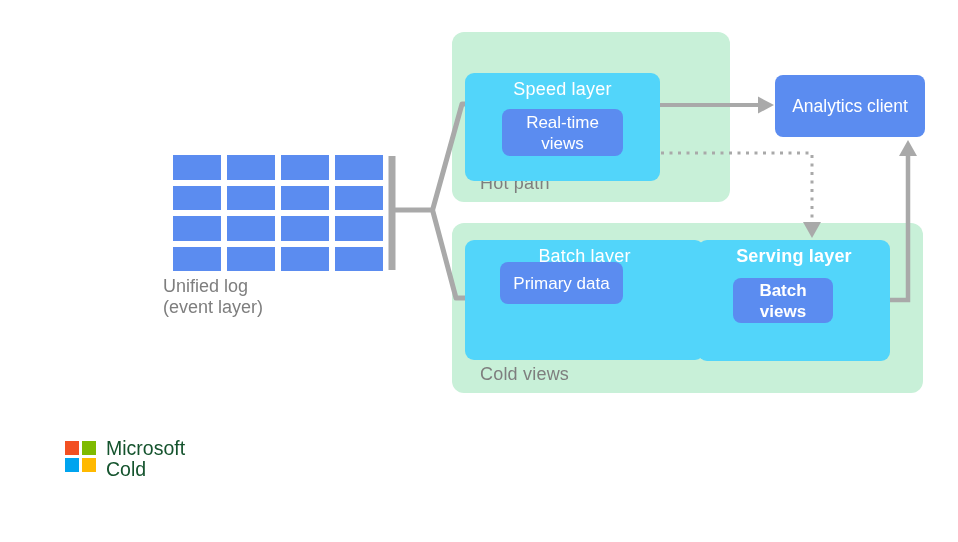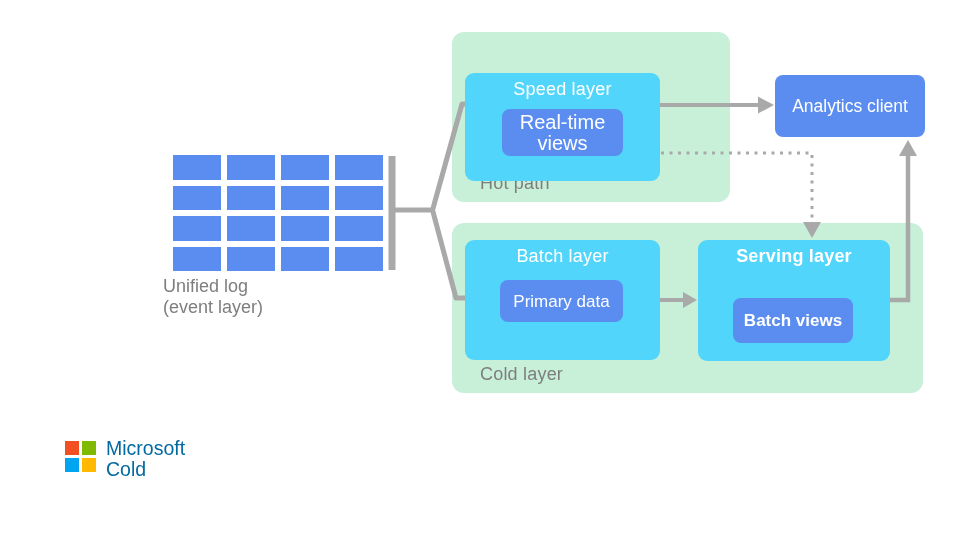--- a/index.html
+++ b/index.html
@@ -15,36 +15,36 @@
   #cold-path { left:452px; top:223px; width:471px; height:170px; }
   .path-label {
     position:absolute; left:28px; bottom:8px; font-size:18px;
     color:var(--label-text,#7E7E7E); letter-spacing:0.2px;
   }
   
   .layer-box {
     position:absolute; background:var(--layer-bg,#52D5FA); border-radius:9px; z-index:3;
   }
   #speed-layer   { left:465px; top:47px;  width:195px; height:108px;margin-top:26px; }
-  #batch-layer   { left:465px; top:240px; width:195px; height:120px; }
+  #batch-layer   { left:465px; top:240px; width:195px; height:120px;padding-left:44px; }
   #serving-layer { left:698px; top:240px; width:192px; height:121px;font-weight:bold; }
   .layer-title {
     position:absolute; top:6px; left:0; width:100%; text-align:center;
     font-size:18px; color:#ffffff; letter-spacing:0.2px;
   }
   
   .node {
     position:absolute; background:var(--node-bg,#5B8CF0); border-radius:8px;
     display:flex; align-items:center; justify-content:center; text-align:center;
     color:#ffffff; font-size:17px; line-height:21px; z-index:3; padding:0 2px;
     box-sizing:border-box;
   }
-  #real-time-views { left:37px; top:36px; width:121px; height:47px; font-size:20px; }
-  #primary-data    { left:35px; top:40px; width:123px; height:42px; }
-  #batch-views     { left:35px; top:38px; width:120px; height:45px;margin-top:20px; }
+  #real-time-views { left:37px; top:36px; width:121px; height:47px; font-size:17px; }
+  #primary-data    { left:35px; top:22px; width:123px; height:42px; }
+  #batch-views     { left:35px; top:38px; width:100px; height:45px; }
   #analytics-client {
     position:absolute; left:775px; top:75px; width:150px; height:62px;
     background:var(--node-bg,#5B8CF0); border-radius:8px; z-index:3;
     display:flex; align-items:center; justify-content:center;
     color:#ffffff; font-size:17.5px;text-align:center;
   }
   
   #unified-log-grid {
     position:absolute; left:173px; top:155px; width:210px; height:116px;
     display:grid; grid-template-columns:repeat(4,1fr); grid-template-rows:repeat(4,1fr);
@@ -62,32 +62,32 @@
   
   #ms-logo { position:absolute; left:65px; top:440px; display:flex; align-items:flex-start; }
   #ms-squares {
     display:grid; grid-template-columns:14px 14px; grid-template-rows:14px 14px; gap:3px;
     margin-top:1px;
   }
   .sq-red    { background:var(--logo-red,#F25022); }
   .sq-green  { background:var(--logo-green,#7FBA00); }
   .sq-blue   { background:var(--logo-blue,#00A4EF); }
   .sq-yellow { background:var(--logo-yellow,#FFB900); }
-  #ms-text { margin-left:10px; font-size:19.5px; line-height:20.5px; color:#0369a1; margin-top:-2px; }
+  #ms-text { margin-left:10px; font-size:19.5px; line-height:20.5px; color:#14532d; margin-top:-2px; }
 </style>
 </head>
 <body>
 
 <div id="canvas">
 
   <div id="hot-path" class="path-box">
     <span class="path-label">Hot path</span>
   </div>
   <div id="cold-path" class="path-box">
-    <span class="path-label">Cold layer</span>
+    <span class="path-label">Cold views</span>
   </div>
 
   <svg id="connectors" width="958" height="542" viewBox="0 0 958 542">
 
     <line class="connector" x1="392" y1="156" x2="392" y2="270" stroke-width="7"></line>
 
     <path class="connector" stroke-width="5" stroke-linejoin="round" d="M 395 210 H 433 M 432 212 L 462 104 L 466 104 M 432 208 L 456 298 L 466 298"></path>
 
     <line class="connector" x1="660" y1="105" x2="759" y2="105" stroke-width="4"></line>
     <polygon class="arrowhead" points="758,96.5 758,113.5 774,105"></polygon>

